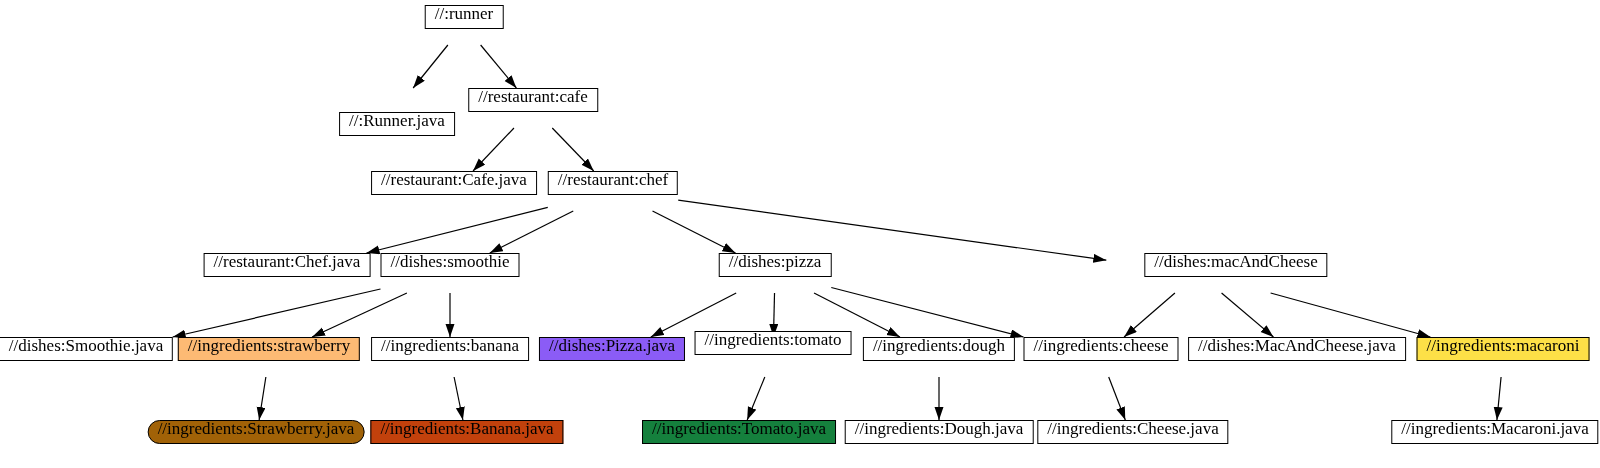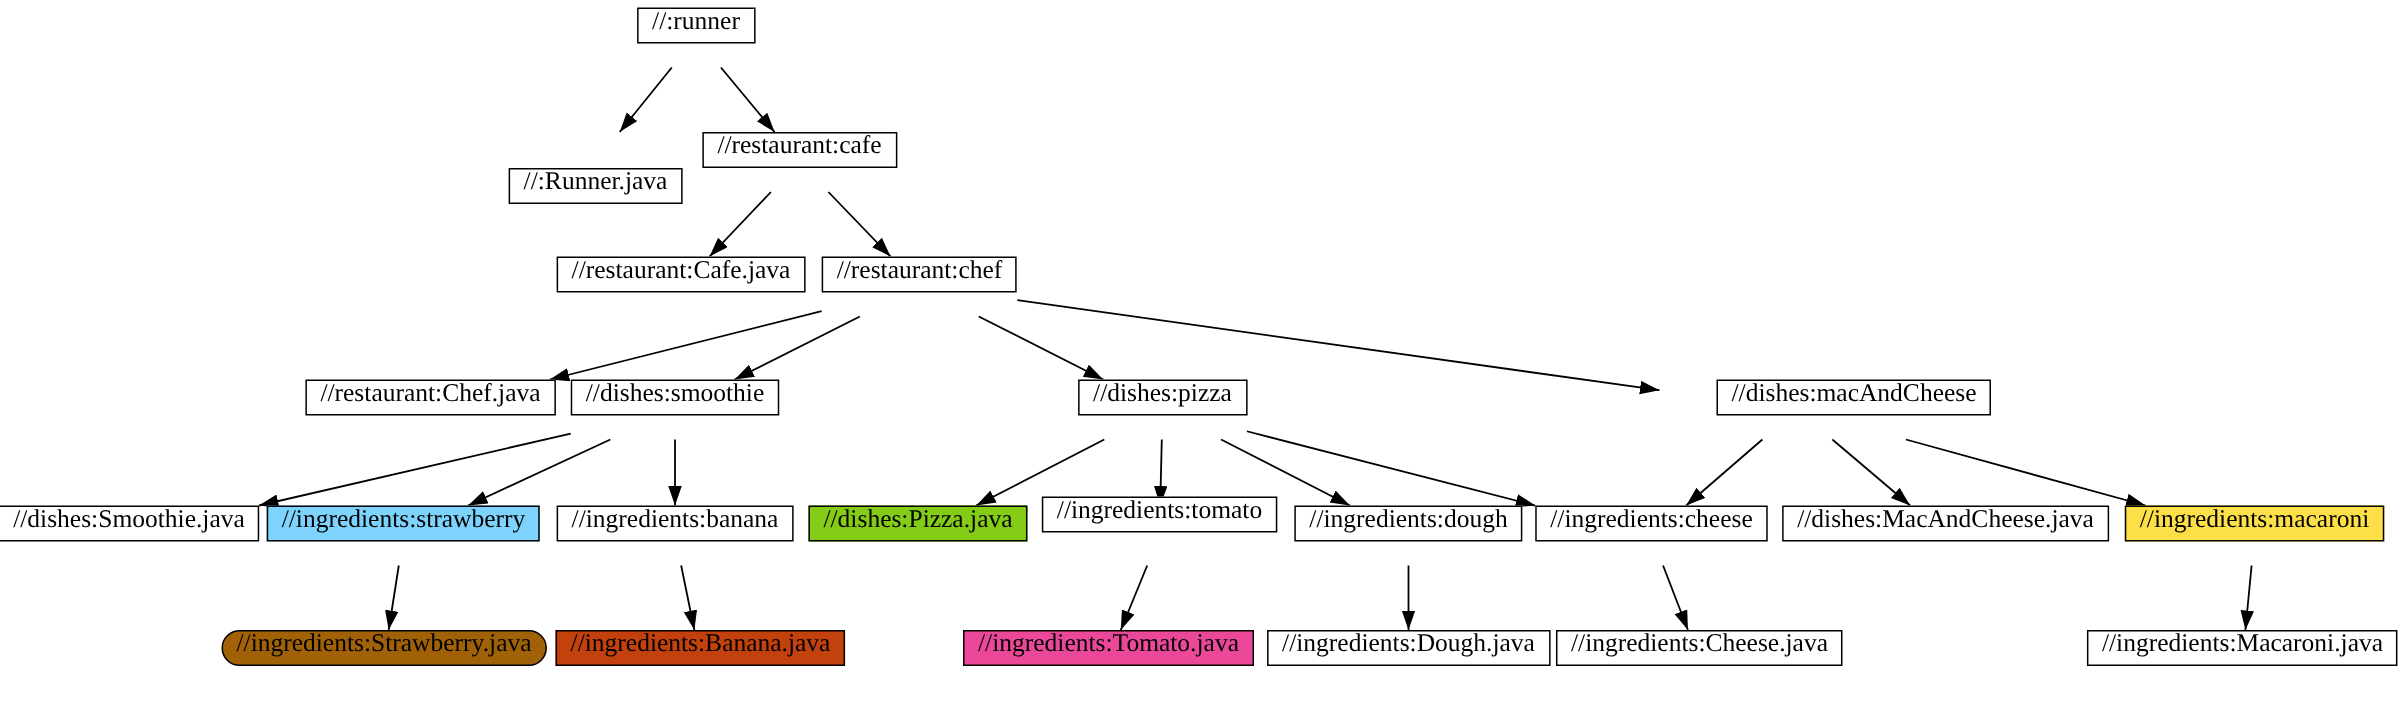--- a/index.html
+++ b/index.html
@@ -107,27 +107,27 @@
       </div>
       <div class="node" style="left: 775px; top: 253px; background: rgb(255, 255, 255); border-color: rgb(0, 0, 0);">
         <span class="node-label">//dishes:pizza</span>
       </div>
       <div class="node" style="left: 1198px; top: 253px; background: rgb(255, 255, 255); border-color: rgb(0, 0, 0); margin-left: 38px;">
         <span class="node-label">//dishes:macAndCheese</span>
       </div>
       <div class="node" style="left: 86px; top: 337px; background: rgb(255, 255, 255); border-color: rgb(0, 0, 0);">
         <span class="node-label">//dishes:Smoothie.java</span>
       </div>
-      <div class="node" style="left: 269px; top: 337px; background: #7dd3fc; border-color: rgb(0, 0, 0);">
+      <div class="node" style="left: 269px; top: 337px; background: #fdba74; border-color: rgb(0, 0, 0);">
         <span class="node-label">//ingredients:strawberry</span>
       </div>
       <div class="node" style="left: 450px; top: 337px; background: rgb(255, 255, 255); border-color: rgb(0, 0, 0);">
         <span class="node-label">//ingredients:banana</span>
       </div>
-      <div class="node" style="left: 612px; top: 337px; background: #84cc16; border-color: rgb(0, 0, 0);">
+      <div class="node" style="left: 612px; top: 337px; background: #8b5cf6; border-color: rgb(0, 0, 0);">
         <span class="node-label">//dishes:Pizza.java</span>
       </div>
       <div class="node" style="left: 773px; top: 331px; background: rgb(255, 255, 255); border-color: rgb(0, 0, 0);">
         <span class="node-label">//ingredients:tomato</span>
       </div>
       <div class="node" style="left: 939px; top: 337px; background: rgb(255, 255, 255); border-color: rgb(0, 0, 0);">
         <span class="node-label">//ingredients:dough</span>
       </div>
       <div class="node" style="left: 1101px; top: 337px; background: rgb(255, 255, 255); border-color: rgb(0, 0, 0);">
         <span class="node-label">//ingredients:cheese</span>
@@ -137,21 +137,21 @@
       </div>
       <div class="node" style="left: 1503px; top: 337px; background: #fde047; border-color: rgb(0, 0, 0);">
         <span class="node-label">//ingredients:macaroni</span>
       </div>
       <div class="node" style="left: 256px; top: 420px; background: #a16207; border-color: rgb(0, 0, 0); border-radius: 12px;">
         <span class="node-label">//ingredients:Strawberry.java</span>
       </div>
       <div class="node" style="left: 467px; top: 420px; background: #c2410c; border-color: rgb(0, 0, 0);">
         <span class="node-label">//ingredients:Banana.java</span>
       </div>
-      <div class="node" style="left: 739px; top: 420px; background: #ec4899; border-color: rgb(0, 0, 0);">
+      <div class="node" style="left: 739px; top: 420px; background: #15803d; border-color: rgb(0, 0, 0);">
         <span class="node-label">//ingredients:Tomato.java</span>
       </div>
       <div class="node" style="left: 939px; top: 420px; background: rgb(255, 255, 255); border-color: rgb(0, 0, 0);">
         <span class="node-label">//ingredients:Dough.java</span>
       </div>
       <div class="node" style="left: 1133px; top: 420px; background: rgb(255, 255, 255); border-color: rgb(0, 0, 0);">
         <span class="node-label">//ingredients:Cheese.java</span>
       </div>
       <div class="node" style="left: 1495px; top: 420px; background: rgb(255, 255, 255); border-color: rgb(0, 0, 0);">
         <span class="node-label">//ingredients:Macaroni.java</span>

